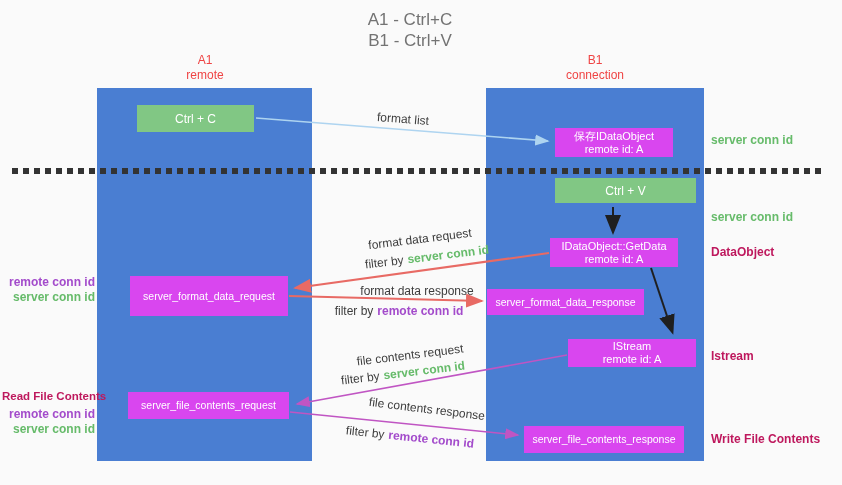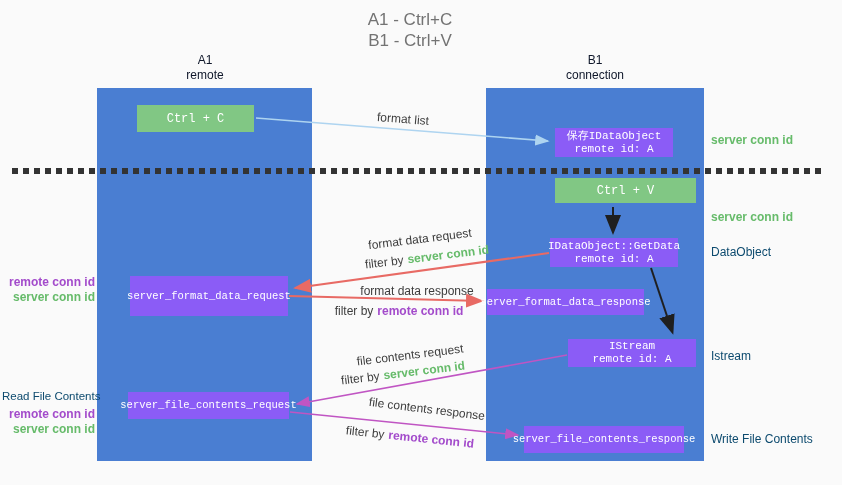--- a/index.html
+++ b/index.html
@@ -8,47 +8,47 @@
     background:#fafafa;
     font-family:"Liberation Sans", sans-serif;
     color:#3d3d3d;
   }
   .title {
     position:absolute; left:310px; top:9px; width:200px;
     text-align:center; font-size:17px; line-height:21px; color:#737373;
   }
   .col-header {
     position:absolute; width:120px; text-align:center;
-    font-size:12px; line-height:15px; color:#0f172a; top:53px;
+    font-size:12px; line-height:15px; color:#ef4444; top:53px;
   }
   .lane { position:absolute; top:88px; height:373px; background:#4a7ed2; z-index:1; }
   #lane-a1 { left:97px;  width:215px; }
   #lane-b1 { left:486px; width:218px; }
   .dotted-line {
     position:absolute; left:12px; top:168px; width:812px; height:6px; z-index:4;
     background:repeating-linear-gradient(90deg,#333 0 6px, transparent 6px 11px);
   }
   svg.overlay { position:absolute; left:0; top:0; z-index:3; pointer-events:none; }
   .box {
     position:absolute; z-index:5; display:flex; flex-direction:column;
     align-items:center; justify-content:center; text-align:center;
-    color:#fff; white-space:nowrap;font-family:Liberation Mono, monospace;
+    color:#fff; white-space:nowrap;
   }
   .green-box  { background:#81c784; font-size:12px; }
-  .orange-box { background:#8b5cf6; font-size:10.5px; line-height:13px; }
+  .orange-box { background:#d946ef; font-size:10.5px; line-height:13px; }
   .orange-box.two-line { font-size:11px; }
   .mid-label {
     position:absolute; z-index:6; white-space:nowrap; font-size:12px; color:#3d3d3d;
     transform:translate(-50%,-50%) rotate(var(--rot,0deg));
   }
   .side-label { position:absolute; z-index:6; white-space:nowrap; font-size:12px; }
   .left-group { left:2px; width:93px; text-align:right; line-height:15px; }
   .green-text  { color:#66bb6a; font-weight:bold; }
   .purple-text { color:#a34bcb; font-weight:bold; }
-  .dark-text   { color:#0c4a6e; font-weight:normal; }
+  .dark-text   { color:#be185d; font-weight:bold; }
   .gap { margin-left:4px; }
 </style>
 </head>
 <body>
 
 <div id="stage">
 
   <div class="title">
     <div>A1 - Ctrl+C</div>
     <div>B1 - Ctrl+V</div>

